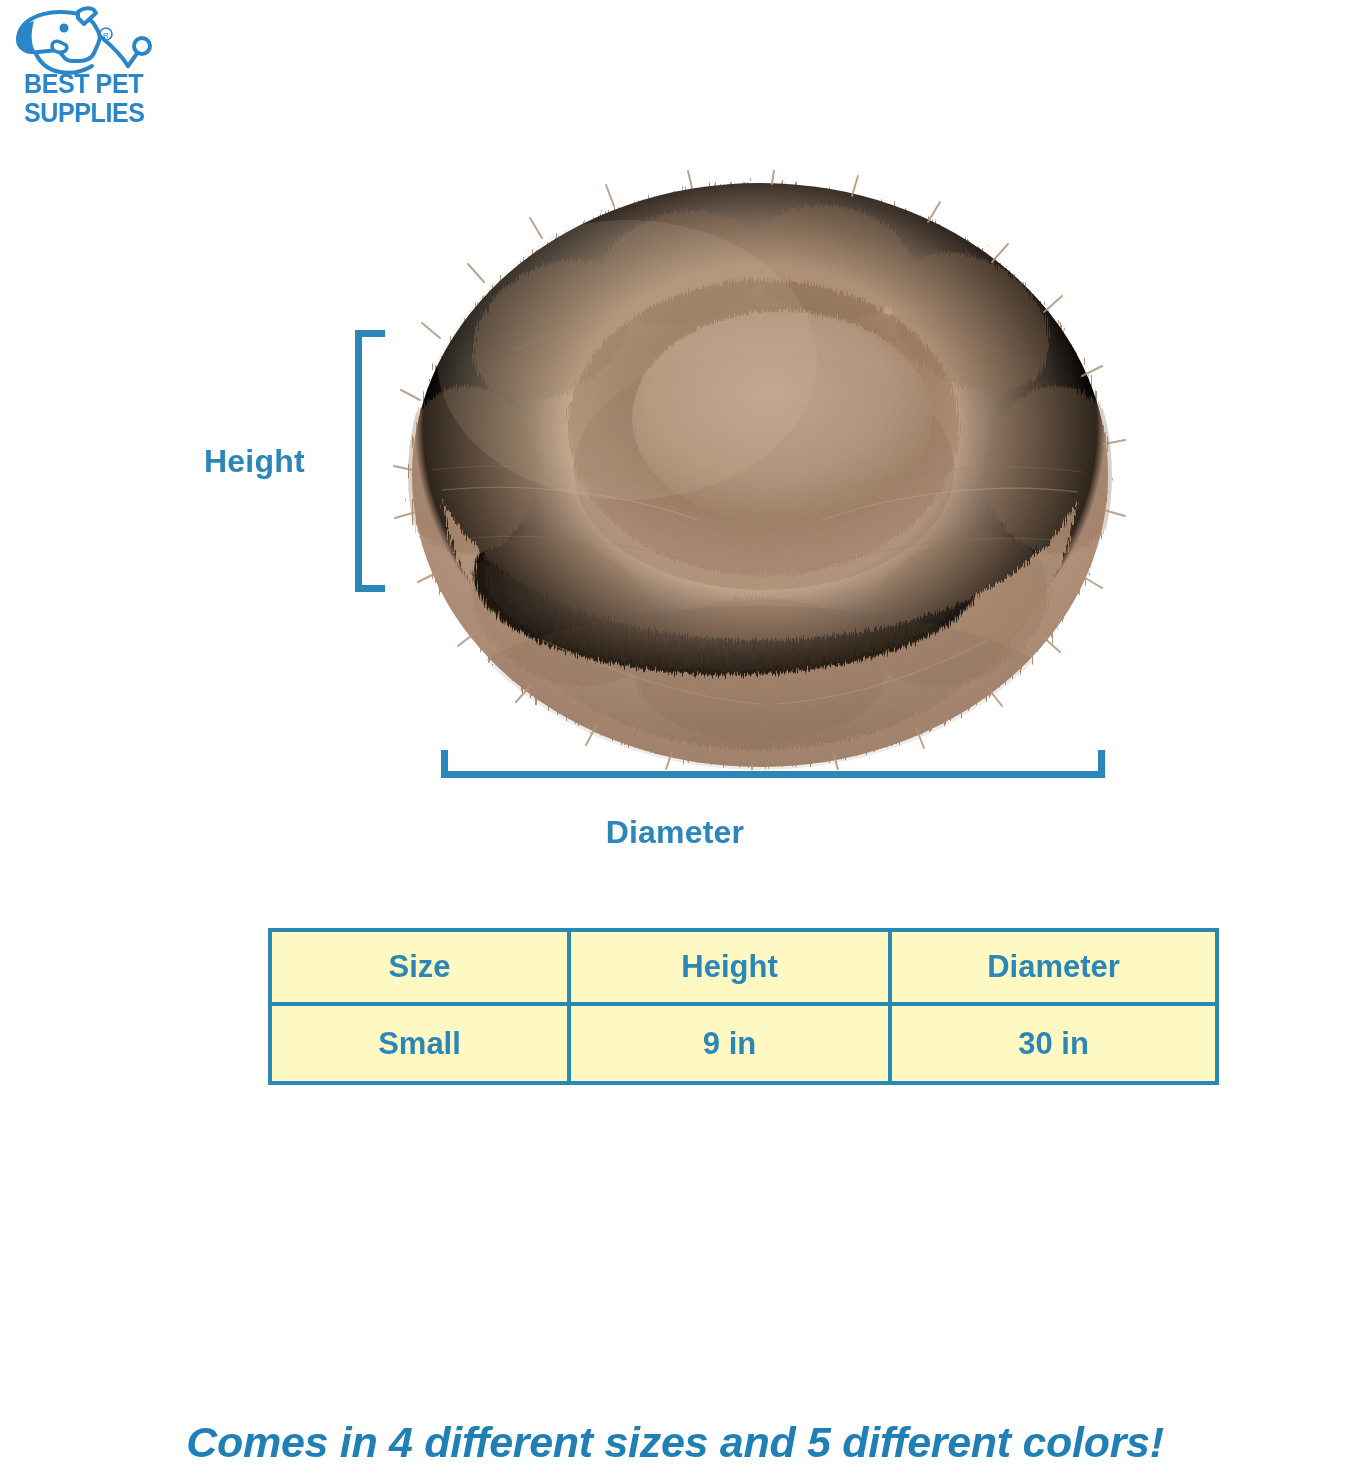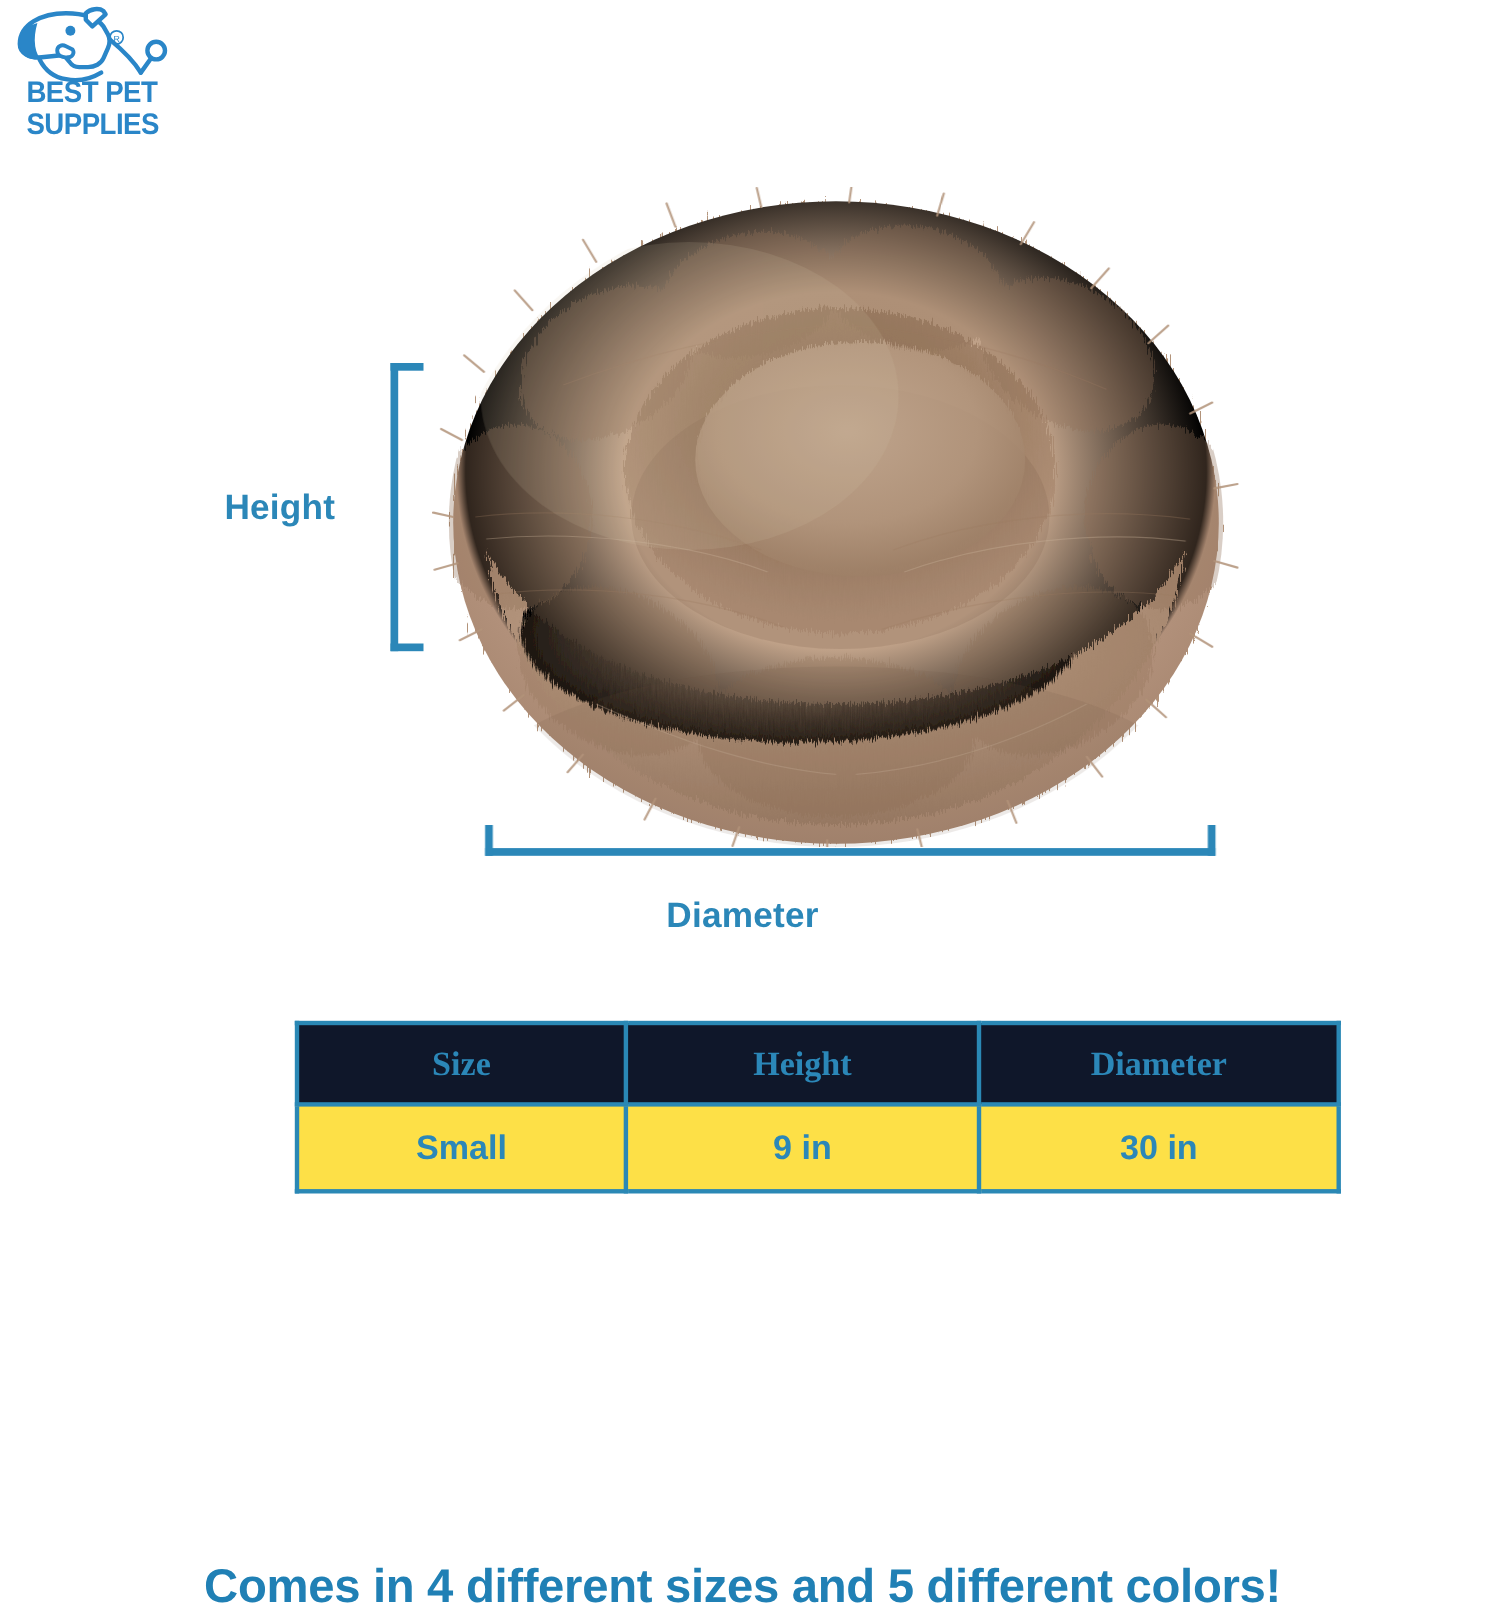--- a/index.html
+++ b/index.html
@@ -125,43 +125,43 @@
   #size-table th,
   #size-table td {
     border: 4px solid #2a88b5;
     text-align: center;
     vertical-align: middle;
     font-weight: bold;
     color: #2b87b8;
     padding: 0;
   }
   #size-table th {
-    background: #0f172a;
+    background: #fef9c3;
     height: 70px;
     font-size: 31px;
-    font-family: Liberation Serif, serif;
   }
   #size-table td {
-    background: #fde047;
+    background: #fef9c3;
     height: 75px;
     font-size: 31px;
   }
 
   
   #tagline {
     position: absolute;
     left: 0;
     top: 1418px;
     width: 1350px;
     text-align: center;
     font-size: 43px;
     font-weight: bold;
     color: #2080b5;
     letter-spacing: -0.3px;
     white-space: nowrap;
+    font-style: italic;
   }
 </style>
 </head>
 <body>
 
 <div id="page">
 
   <div id="logo">
     <svg id="logo-mark" viewBox="0 0 170 78" xmlns="http://www.w3.org/2000/svg">
 

